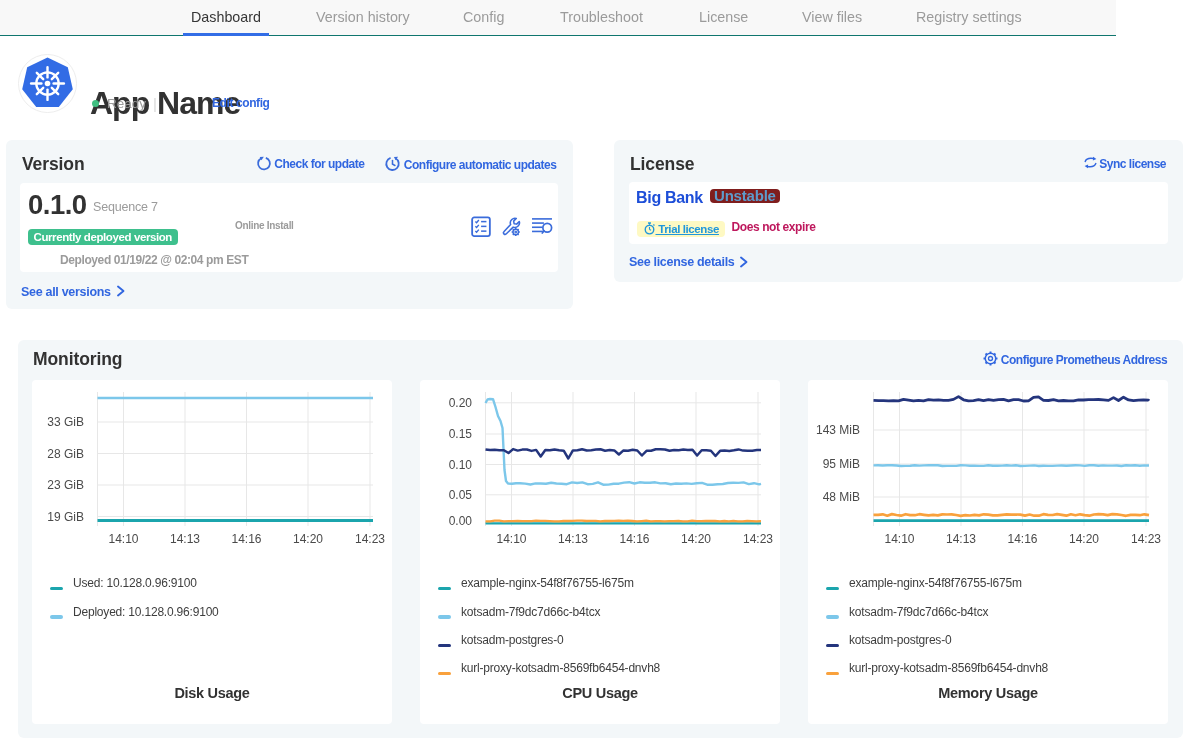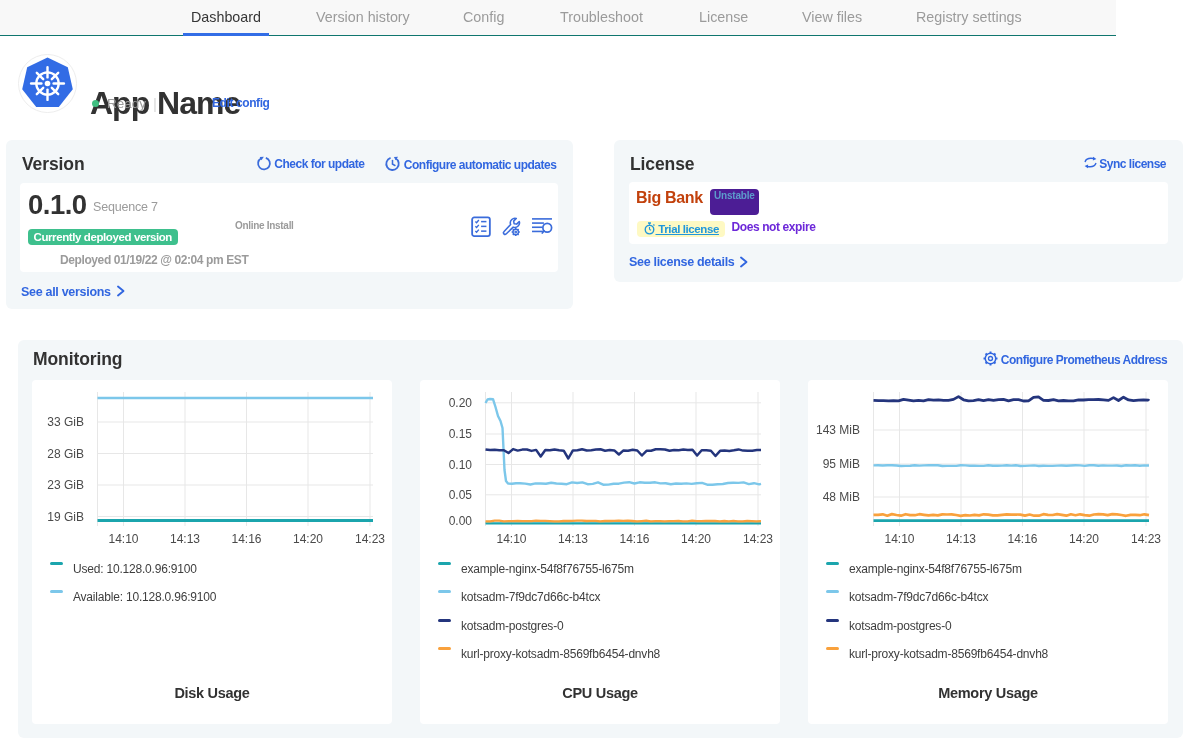--- a/index.html
+++ b/index.html
@@ -23,29 +23,29 @@
 #vinner { left:14px; top:42.5px; width:538px; height:89.5px; }
 .vnum { position:absolute; left:8px; top:8px; font-size:27.5px; font-weight:700; color:#323232; line-height:28px; letter-spacing:-0.5px; }
 .vseq { position:absolute; left:73px; top:17px; font-size:12.5px; letter-spacing:-0.2px; color:#9b9b9b; }
 .pill-green { position:absolute; left:8px; top:46px; height:16.5px; line-height:16.5px; background:#3ec08d; color:#fff; font-size:11.5px; font-weight:700; letter-spacing:-0.4px; padding:0 5.5px; border-radius:4px; }
 .vdate { position:absolute; left:8px; top:70px; font-size:12px; font-weight:700; letter-spacing:-0.4px; color:#9b9b9b;margin-left:32px; }
 .vmid { position:absolute; left:215px; top:37px; color:#9b9b9b; font-size:10px; font-weight:700; letter-spacing:-0.3px; }
 .vicons { position:absolute; right:5px; top:33px; display:flex; align-items:center; }
 .vicons > div { margin-left:10px; }
 .seelink { position:absolute; left:15px; font-size:12.5px; font-weight:700; letter-spacing:-0.3px; color:#3166e0; }
 #linner { left:15px; top:41.5px; width:539px; height:62px; }
-.bigbank { position:absolute; left:7px; top:8px; font-size:16px; font-weight:700; letter-spacing:-0.3px; color:#c2410c; line-height:16px; }
-.pill-channel { position:absolute; left:80.5px; top:7.5px; height:26px; line-height:14.5px; background:#4c1d95; color:#5d9bcc; font-size:10px; font-weight:700; letter-spacing:-0.2px; padding:0 4.5px; border-radius:4px; }
+.bigbank { position:absolute; left:7px; top:8px; font-size:16px; font-weight:700; letter-spacing:-0.3px; color:#1d4ed8; line-height:16px; }
+.pill-channel { position:absolute; left:80.5px; top:7.5px; height:14px; line-height:14.5px; background:#7f1d1d; color:#5d9bcc; font-size:15px; font-weight:700; letter-spacing:-0.2px; padding:0 4.5px; border-radius:4px; }
 .pill-trial { position:absolute; left:7.5px; top:39px; height:16.7px; line-height:16px; background:#fef9c3; color:#2097db; font-size:11.5px; font-weight:700; letter-spacing:-0.4px; padding:0 6px; border-radius:4px;text-decoration:underline; }
-.noexpire { position:absolute; left:102.5px; top:38.5px; font-size:12px; font-weight:700; letter-spacing:-0.4px; color:#6d28d9; }
+.noexpire { position:absolute; left:102.5px; top:38.5px; font-size:12px; font-weight:700; letter-spacing:-0.4px; color:#be185d; }
 .charts { position:absolute; top:40px; left:14px; display:flex; }
 .chart { width:360px; height:344px; background:#fff; border-radius:4px; margin-right:28px; position:relative; }
 .chart:last-child { margin-right:0; }
 .legend { position:absolute; top:181.8px; left:18.4px; right:6px; }
-.lrow { height:28.4px; display:flex; align-items:flex-start; }
+.lrow { height:28.4px; display:flex; align-items:flex-end; }
 .dash { width:13px; height:3.2px; border-radius:2px; flex:none; }
 .llab { font-size:12px; letter-spacing:-0.2px; color:#3e3e3e; margin-left:9.6px; white-space:nowrap; }
 .charttitle { position:absolute; top:305px; width:100%; text-align:center; font-size:14.5px; font-weight:700; letter-spacing:-0.3px; color:#323232; }
 </style></head>
 <body>
 <div class="nav">
 <div class="tab active" style="left:191px">Dashboard</div>
 <div class="tab" style="left:316px">Version history</div>
 <div class="tab" style="left:463px">Config</div>
 <div class="tab" style="left:560px">Troubleshoot</div>
@@ -195,21 +195,21 @@
           <polyline points="65.5,18.0 70.1,18.0 74.7,18.0 79.3,18.0 83.9,18.0 88.5,18.0 93.0,18.0 97.6,18.0 102.2,18.0 106.8,18.0 111.4,18.0 116.0,18.0 120.6,18.0 125.2,18.0 129.8,18.0 134.4,18.0 139.0,18.0 143.6,18.0 148.2,18.0 152.7,18.0 157.3,18.0 161.9,18.0 166.5,18.0 171.1,18.0 175.7,18.0 180.3,18.0 184.9,18.0 189.5,18.0 194.1,18.0 198.7,18.0 203.2,18.0 207.8,18.0 212.4,18.0 217.0,18.0 221.6,18.0 226.2,18.0 230.8,18.0 235.4,18.0 240.0,18.0 244.6,18.0 249.2,18.0 253.8,18.0 258.4,18.0 262.9,18.0 267.5,18.0 272.1,18.0 276.7,18.0 281.3,18.0 285.9,18.0 290.5,18.0 295.1,18.0 299.7,18.0 304.3,18.0 308.9,18.0 313.4,18.0 318.0,18.0 322.6,18.0 327.2,18.0 331.8,18.0 336.4,18.0 341.0,18.0" fill="none" stroke="#7cc7ea" stroke-width="2.4" stroke-linejoin="round"></polyline>
           <polyline points="65.5,140.6 70.1,140.6 74.7,140.6 79.3,140.6 83.9,140.6 88.5,140.6 93.0,140.6 97.6,140.6 102.2,140.6 106.8,140.6 111.4,140.6 116.0,140.6 120.6,140.6 125.2,140.6 129.8,140.6 134.4,140.6 139.0,140.6 143.6,140.6 148.2,140.6 152.7,140.6 157.3,140.6 161.9,140.6 166.5,140.6 171.1,140.6 175.7,140.6 180.3,140.6 184.9,140.6 189.5,140.6 194.1,140.6 198.7,140.6 203.2,140.6 207.8,140.6 212.4,140.6 217.0,140.6 221.6,140.6 226.2,140.6 230.8,140.6 235.4,140.6 240.0,140.6 244.6,140.6 249.2,140.6 253.8,140.6 258.4,140.6 262.9,140.6 267.5,140.6 272.1,140.6 276.7,140.6 281.3,140.6 285.9,140.6 290.5,140.6 295.1,140.6 299.7,140.6 304.3,140.6 308.9,140.6 313.4,140.6 318.0,140.6 322.6,140.6 327.2,140.6 331.8,140.6 336.4,140.6 341.0,140.6" fill="none" stroke="#1ba5ad" stroke-width="3.0" stroke-linejoin="round"></polyline>
         </svg>
         <div class="legend">
           <div class="lrow">
             <span class="dash" style="background:#1ba5ad"></span>
             <span class="llab">Used: 10.128.0.96:9100</span>
           </div>
           <div class="lrow">
             <span class="dash" style="background:#7cc7ea"></span>
-            <span class="llab">Available: 10.128.0.96:9100</span>
+            <span class="llab">Deployed: 10.128.0.96:9100</span>
           </div>
         </div>
         <div class="charttitle">Disk Usage</div>
       </div>
     <div class="chart">
         <svg width="360" height="172" viewBox="0 0 360 172" style="position:absolute;top:0;left:0">
           <line x1="65.5" y1="12" x2="65.5" y2="146" stroke="#e7e7e7" stroke-width="1"></line>
           <line x1="91.5" y1="12" x2="91.5" y2="146" stroke="#e7e7e7" stroke-width="1"></line>
           <line x1="153" y1="12" x2="153" y2="146" stroke="#e7e7e7" stroke-width="1"></line>
           <line x1="214.5" y1="12" x2="214.5" y2="146" stroke="#e7e7e7" stroke-width="1"></line>

